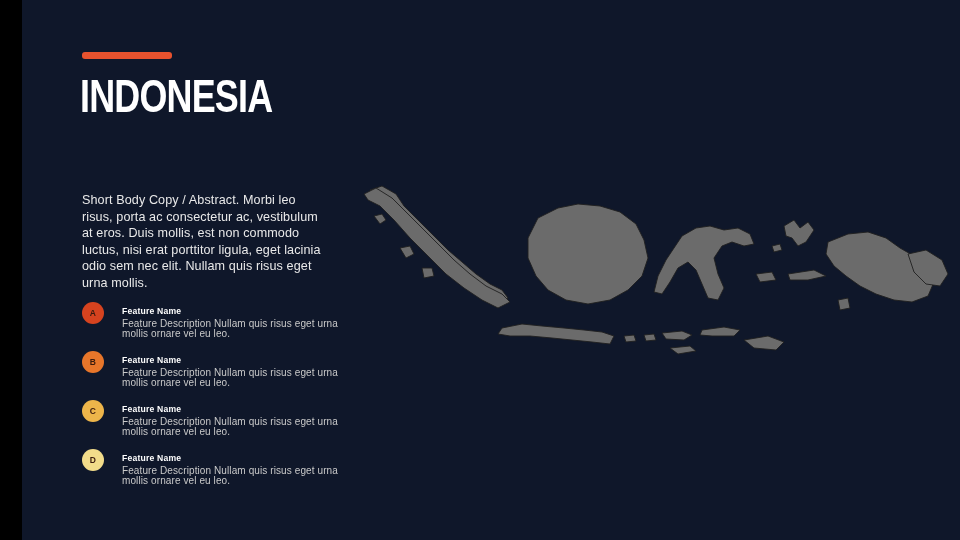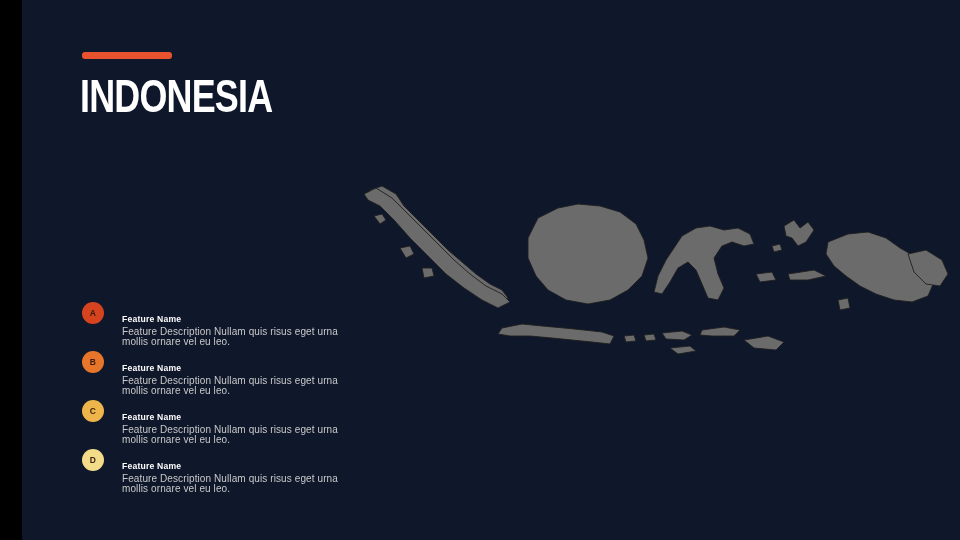--- a/index.html
+++ b/index.html
@@ -86,21 +86,21 @@
     font-size: 8.5px;
     font-weight: bold;
     display: flex;
     align-items: center;
     justify-content: center;
     letter-spacing: 0.3px;
   }
   .feature-text {
     position: absolute;
     left: 40px;
-    top: 16px;
+    top: 8px;
     width: 220px;
   }
   .feature-name {
     color: #ffffff;
     font-size: 8.6px;
     font-weight: bold;
     line-height: 11px;
     letter-spacing: 0.2px;
   }
   .feature-desc {
@@ -131,20 +131,21 @@
 </style>
 </head>
 <body>
 
 <div class="slide">
 
   <div class="accent-bar"></div>
 
   <div class="title">INDONESIA</div>
 
+  <div class="body-copy">Short Body Copy / Abstract.  Morbi leo risus, porta ac consectetur ac, vestibulum at eros. Duis mollis, est non commodo luctus, nisi erat porttitor ligula, eget lacinia odio sem nec elit. Nullam quis risus eget urna mollis.</div>
 
   <div class="features">
 
     <div class="feature">
       <div class="feature-badge" style="background:#d6431f">A</div>
       <div class="feature-text">
         <div class="feature-name">Feature Name</div>
         <div class="feature-desc">Feature Description Nullam quis risus eget urna mollis ornare vel eu leo.</div>
       </div>
     </div>

